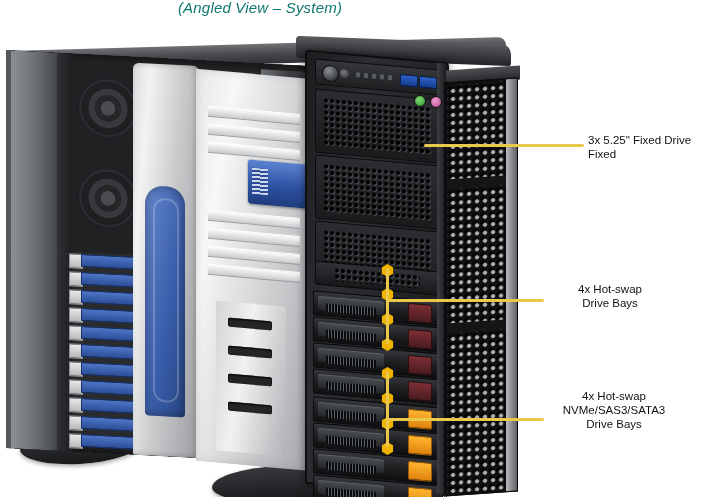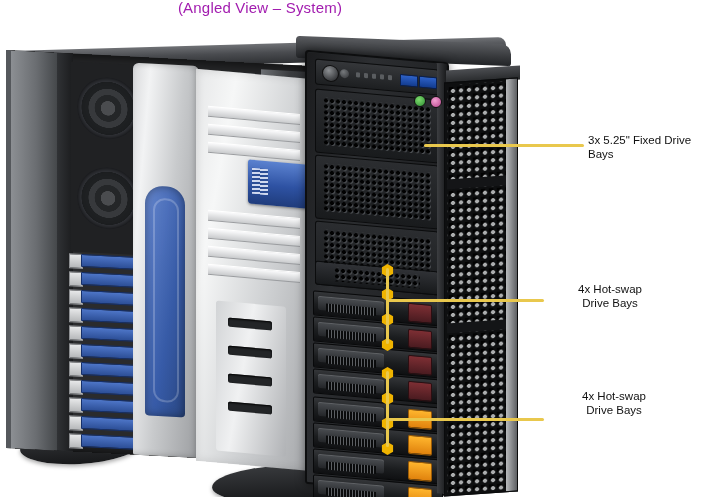--- a/index.html
+++ b/index.html
@@ -2,21 +2,21 @@
 <html><head>
 <meta charset="utf-8">
 <style>
   html,body{margin:0;padding:0;background:#ffffff;}
   body{width:704px;height:497px;overflow:hidden;font-family:"Liberation Sans",sans-serif;}
   #stage{position:relative;width:704px;height:497px;background:#ffffff;}
 
   
   .caption{
     position:absolute;left:0;top:-1px;width:520px;text-align:center;
-    font-size:15px;color:#a21caf;letter-spacing:.2px;
+    font-style:italic;font-size:15px;color:#0f766e;letter-spacing:.2px;
   }
 
   
   .photo{position:absolute;left:0;top:38px;width:545px;height:459px;}
 
   
   .lid{
     position:absolute;left:6px;top:6px;width:500px;height:20px;
     background:linear-gradient(180deg,#6f7175 0%,#4a4c50 45%,#2e3033 100%);
     border-radius:3px 8px 2px 2px;
@@ -477,21 +477,21 @@
       <div class="doormesh"></div>
       <div class="doorband" style="top:96px"></div>
       <div class="doorband" style="top:240px"></div>
       <div class="doorledge"></div>
     </div>
   </div>
 
   <div class="leader" style="left:424px;top:144px;width:160px;"></div>
   <div class="label l1">
     <div>3x 5.25" Fixed Drive</div>
-    <div>Bays</div>
+    <div>Fixed</div>
   </div>
 
   <div class="node" style="left:381px;top:264px"></div>
   <div class="node" style="left:381px;top:288px"></div>
   <div class="node" style="left:381px;top:313px"></div>
   <div class="node" style="left:381px;top:338px"></div>
   <div class="leader-v" style="left:386px;top:268px;height:76px"></div>
   <div class="leader" style="left:386px;top:299px;width:158px;"></div>
   <div class="label l2">
     <div>4x Hot-swap</div>
@@ -499,16 +499,17 @@
   </div>
 
   <div class="node" style="left:381px;top:367px"></div>
   <div class="node" style="left:381px;top:392px"></div>
   <div class="node" style="left:381px;top:417px"></div>
   <div class="node" style="left:381px;top:442px"></div>
   <div class="leader-v" style="left:386px;top:371px;height:76px"></div>
   <div class="leader" style="left:386px;top:418px;width:158px;"></div>
   <div class="label l3">
     <div>4x Hot-swap</div>
+    <div>NVMe/SAS3/SATA3</div>
     <div>Drive Bays</div>
   </div>
 
 </div>
 
 </body></html>

